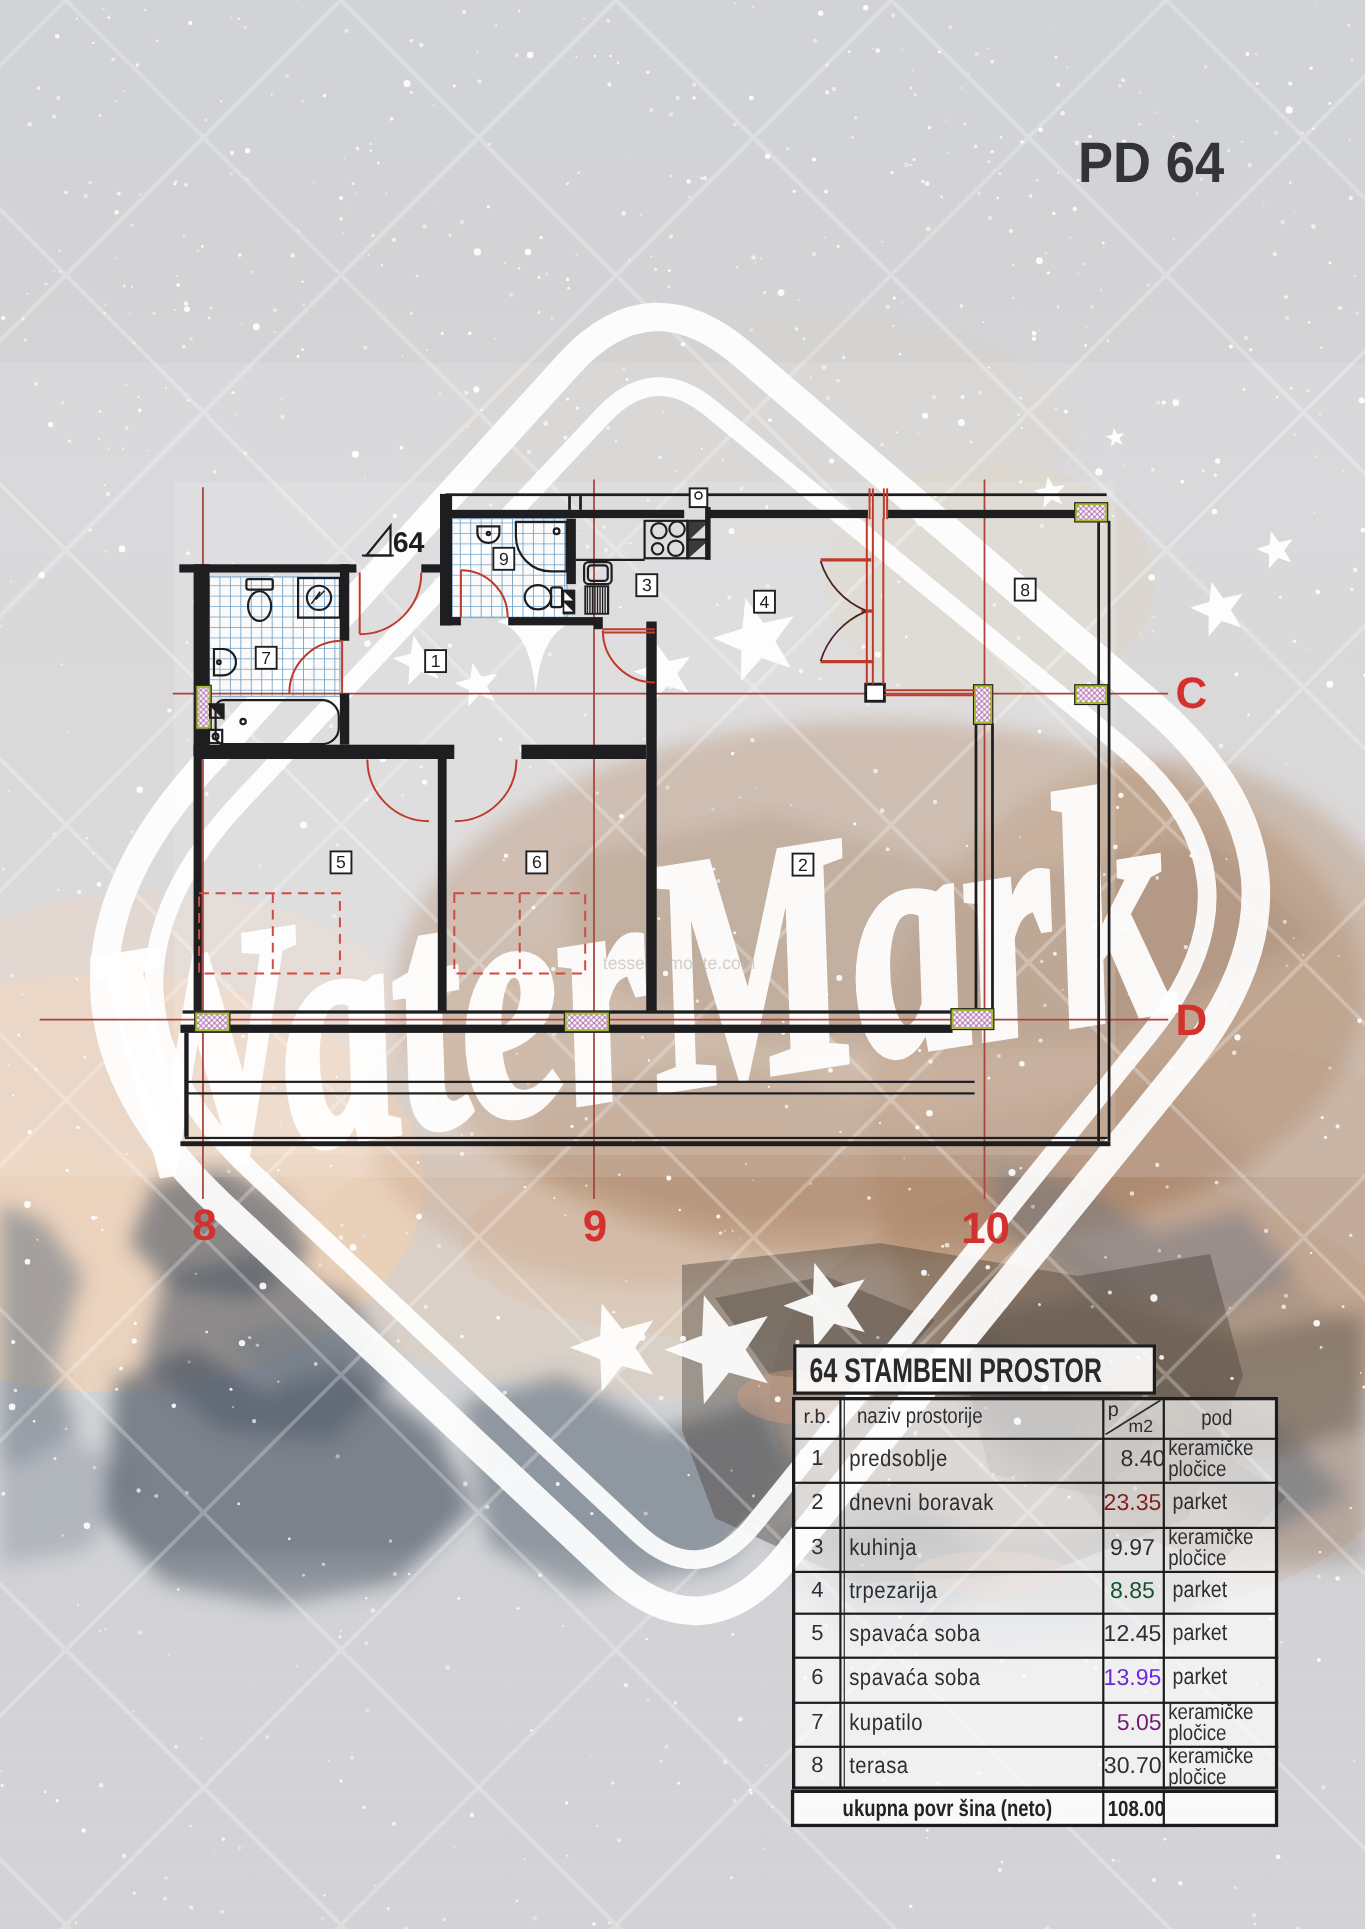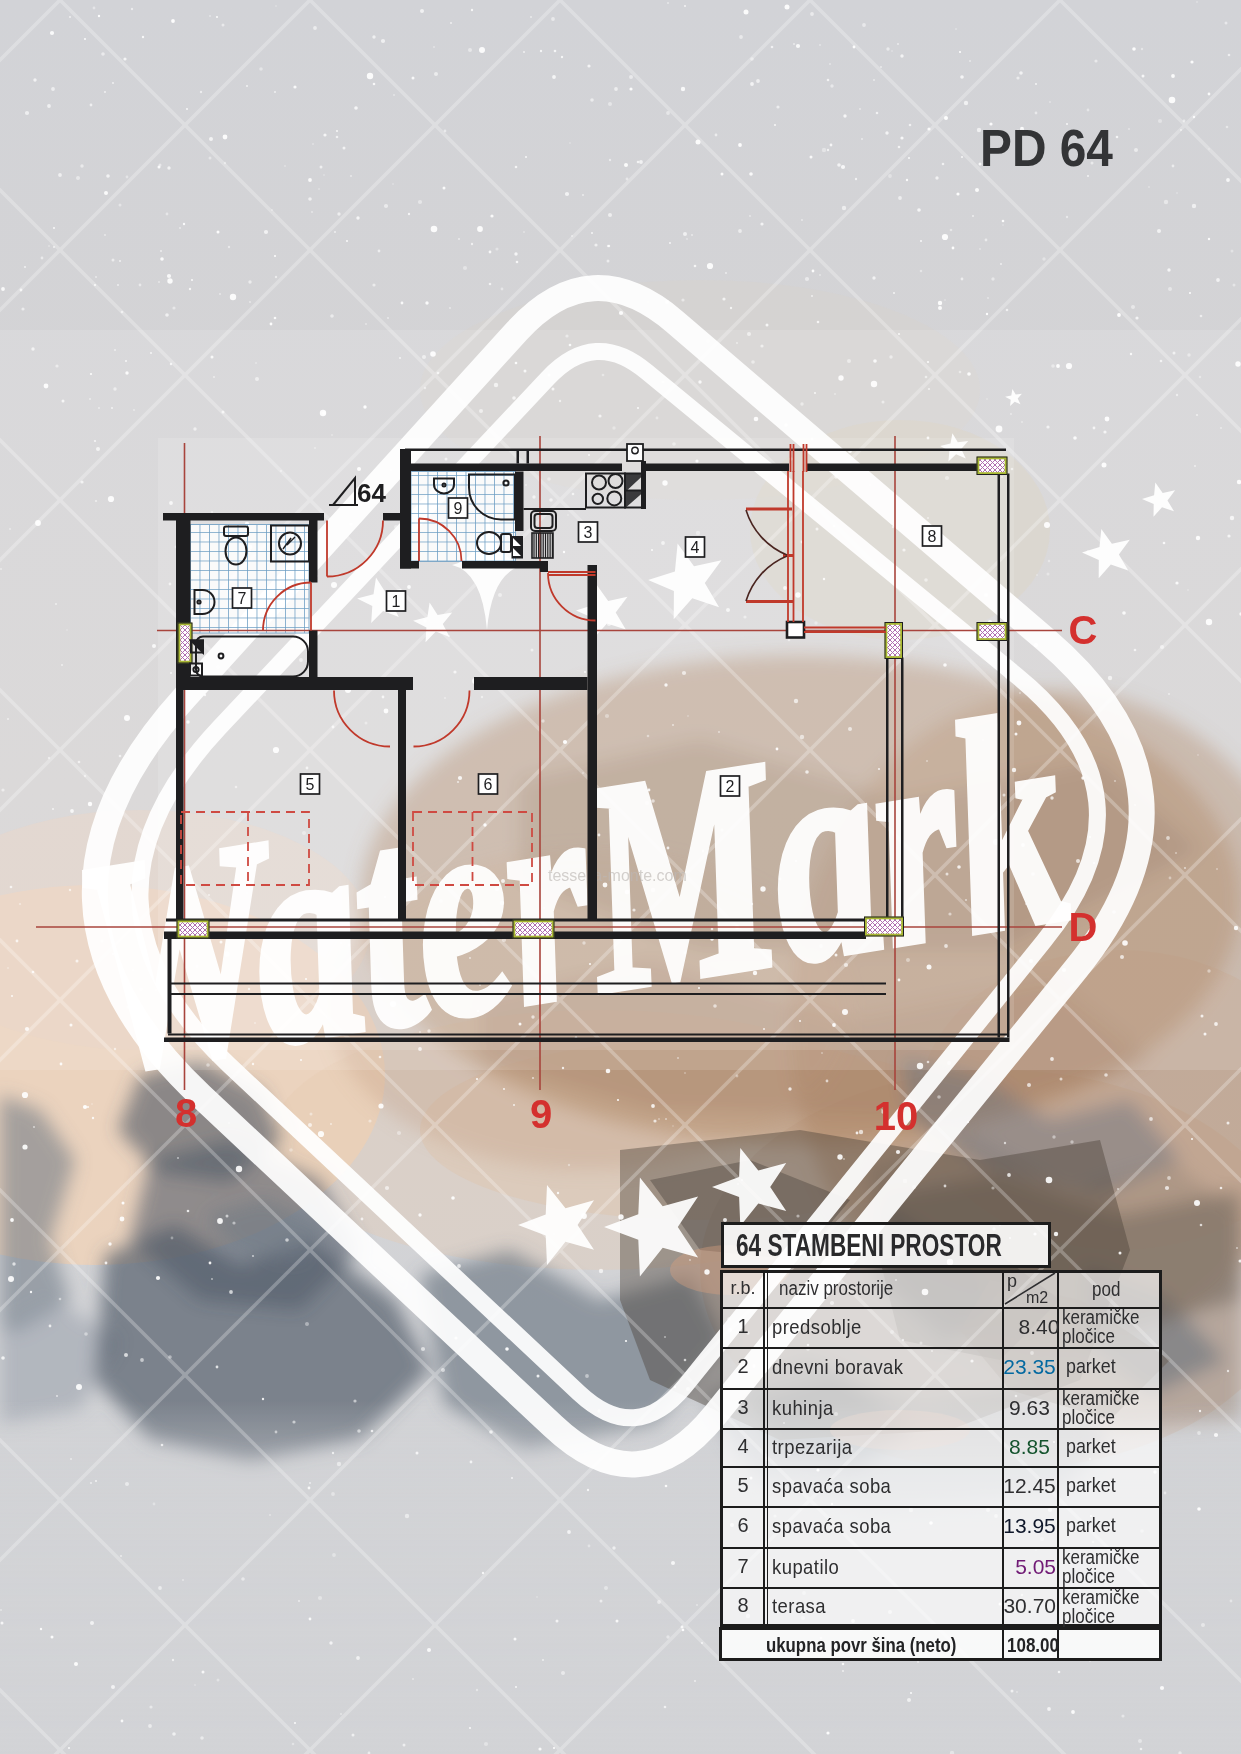--- a/index.html
+++ b/index.html
@@ -1373,37 +1373,37 @@
 <div style="position:absolute;white-space:nowrap;left:1092px;top:1278px;font-size:20px;color:#2e2e30;transform:scaleX(0.85);transform-origin:0 0;">pod</div>
 <svg style="position:absolute;left:1001px;top:1269.5px" width="56" height="37">
     <line x1="4" y1="34" x2="54" y2="3" stroke="#2e2e30" stroke-width="1.6"></line>
   </svg>
 <div style="position:absolute;white-space:nowrap;left:724px;top:1314.75px;width:38px;text-align:center;font-size:20px;color:#2e2e30;">1</div>
 <div style="position:absolute;white-space:nowrap;left:772px;top:1314.75px;font-size:21px;color:#2e2e30;transform:scaleX(0.88);transform-origin:0 0;letter-spacing:0.5px;">predsoblje</div>
 <div style="position:absolute;white-space:nowrap;left:1003px;top:1314.75px;width:72px;text-align:center;font-size:21px;color:#2e2e30;">8.40</div>
 <div style="position:absolute;white-space:nowrap;left:1062px;top:1307.5px;font-size:20px;color:#2e2e30;line-height:19px;transform:scaleX(0.85);transform-origin:0 0;">keramičke<br>pločice</div>
 <div style="position:absolute;white-space:nowrap;left:724px;top:1355.25px;width:38px;text-align:center;font-size:20px;color:#2e2e30;">2</div>
 <div style="position:absolute;white-space:nowrap;left:772px;top:1355.25px;font-size:21px;color:#2e2e30;transform:scaleX(0.88);transform-origin:0 0;letter-spacing:0.5px;">dnevni boravak</div>
-<div style="position:absolute;white-space:nowrap;left:1003px;top:1355.25px;width:53px;text-align:center;font-size:21px;color:#0369a1;">23.35</div>
+<div style="position:absolute;white-space:nowrap;left:1003px;top:1355.25px;width:53px;text-align:center;font-size:21px;color:#7f1d1d;">23.35</div>
 <div style="position:absolute;white-space:nowrap;left:1066px;top:1354.25px;font-size:21px;color:#2e2e30;transform:scaleX(0.85);transform-origin:0 0;">parket</div>
 <div style="position:absolute;white-space:nowrap;left:724px;top:1395.75px;width:38px;text-align:center;font-size:20px;color:#2e2e30;">3</div>
 <div style="position:absolute;white-space:nowrap;left:772px;top:1395.75px;font-size:21px;color:#2e2e30;transform:scaleX(0.88);transform-origin:0 0;letter-spacing:0.5px;">kuhinja</div>
-<div style="position:absolute;white-space:nowrap;left:1003px;top:1395.75px;width:53px;text-align:center;font-size:21px;color:#2e2e30;">9.63</div>
+<div style="position:absolute;white-space:nowrap;left:1003px;top:1395.75px;width:53px;text-align:center;font-size:21px;color:#2e2e30;">9.97</div>
 <div style="position:absolute;white-space:nowrap;left:1062px;top:1388.5px;font-size:20px;color:#2e2e30;line-height:19px;transform:scaleX(0.85);transform-origin:0 0;">keramičke<br>pločice</div>
 <div style="position:absolute;white-space:nowrap;left:724px;top:1434.75px;width:38px;text-align:center;font-size:20px;color:#2e2e30;">4</div>
 <div style="position:absolute;white-space:nowrap;left:772px;top:1434.75px;font-size:21px;color:#2e2e30;transform:scaleX(0.88);transform-origin:0 0;letter-spacing:0.5px;">trpezarija</div>
 <div style="position:absolute;white-space:nowrap;left:1003px;top:1434.75px;width:53px;text-align:center;font-size:21px;color:#14532d;">8.85</div>
 <div style="position:absolute;white-space:nowrap;left:1066px;top:1433.75px;font-size:21px;color:#2e2e30;transform:scaleX(0.85);transform-origin:0 0;">parket</div>
 <div style="position:absolute;white-space:nowrap;left:724px;top:1473.75px;width:38px;text-align:center;font-size:20px;color:#2e2e30;">5</div>
 <div style="position:absolute;white-space:nowrap;left:772px;top:1473.75px;font-size:21px;color:#2e2e30;transform:scaleX(0.88);transform-origin:0 0;letter-spacing:0.5px;">spavaća soba</div>
 <div style="position:absolute;white-space:nowrap;left:1003px;top:1473.75px;width:53px;text-align:center;font-size:21px;color:#2e2e30;">12.45</div>
 <div style="position:absolute;white-space:nowrap;left:1066px;top:1472.75px;font-size:21px;color:#2e2e30;transform:scaleX(0.85);transform-origin:0 0;">parket</div>
 <div style="position:absolute;white-space:nowrap;left:724px;top:1514.25px;width:38px;text-align:center;font-size:20px;color:#2e2e30;">6</div>
 <div style="position:absolute;white-space:nowrap;left:772px;top:1514.25px;font-size:21px;color:#2e2e30;transform:scaleX(0.88);transform-origin:0 0;letter-spacing:0.5px;">spavaća soba</div>
-<div style="position:absolute;white-space:nowrap;left:1003px;top:1514.25px;width:53px;text-align:center;font-size:21px;color:#0f172a;">13.95</div>
+<div style="position:absolute;white-space:nowrap;left:1003px;top:1514.25px;width:53px;text-align:center;font-size:21px;color:#6d28d9;">13.95</div>
 <div style="position:absolute;white-space:nowrap;left:1066px;top:1513.25px;font-size:21px;color:#2e2e30;transform:scaleX(0.85);transform-origin:0 0;">parket</div>
 <div style="position:absolute;white-space:nowrap;left:724px;top:1554.75px;width:38px;text-align:center;font-size:20px;color:#2e2e30;">7</div>
 <div style="position:absolute;white-space:nowrap;left:772px;top:1554.75px;font-size:21px;color:#2e2e30;transform:scaleX(0.88);transform-origin:0 0;letter-spacing:0.5px;">kupatilo</div>
 <div style="position:absolute;white-space:nowrap;left:1003px;top:1554.75px;width:53px;text-align:right;font-size:21px;color:#701a75;">5.05</div>
 <div style="position:absolute;white-space:nowrap;left:1062px;top:1547.5px;font-size:20px;color:#2e2e30;line-height:19px;transform:scaleX(0.85);transform-origin:0 0;">keramičke<br>pločice</div>
 <div style="position:absolute;white-space:nowrap;left:724px;top:1594.25px;width:38px;text-align:center;font-size:20px;color:#2e2e30;">8</div>
 <div style="position:absolute;white-space:nowrap;left:772px;top:1594.25px;font-size:21px;color:#2e2e30;transform:scaleX(0.88);transform-origin:0 0;letter-spacing:0.5px;">terasa</div>
 <div style="position:absolute;white-space:nowrap;left:1003px;top:1594.25px;width:53px;text-align:right;font-size:21px;color:#2e2e30;">30.70</div>
 <div style="position:absolute;white-space:nowrap;left:1062px;top:1588px;font-size:20px;color:#2e2e30;line-height:19px;transform:scaleX(0.85);transform-origin:0 0;">keramičke<br>pločice</div>
 <div style="position:absolute;white-space:nowrap;left:718.5px;top:1627px;width:443px;height:34px;border:3px solid #1c1c1c;background:rgba(255,255,255,0.85);"></div>

